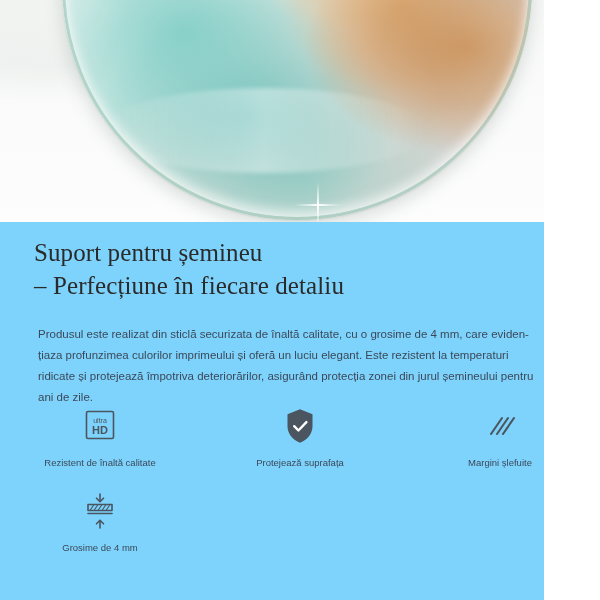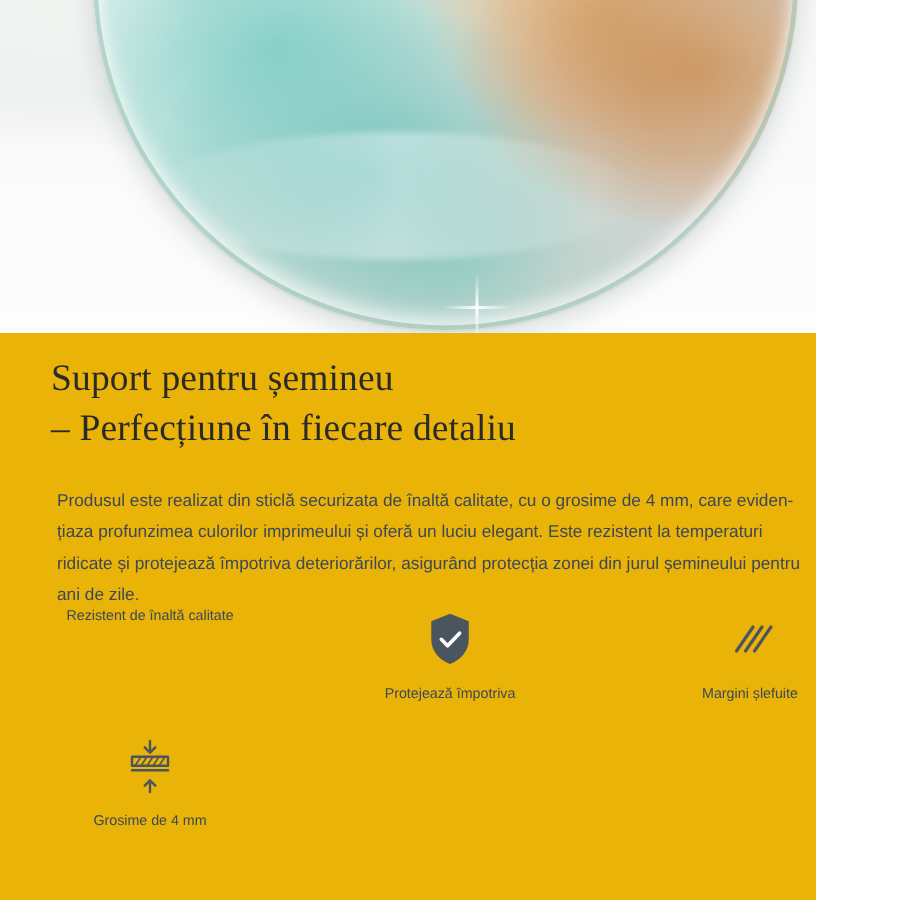--- a/index.html
+++ b/index.html
@@ -11,21 +11,21 @@
     height: 600px;
     overflow: hidden;
     background: #ffffff;
     font-family: "Liberation Sans", sans-serif;
     -webkit-font-smoothing: antialiased;
   }
   .page {
     position: relative;
     width: 544px;
     height: 600px;
-    background: #eab308;
+    background: #7dd3fc;
     overflow: hidden;
   }
 
   
   .hero {
     position: absolute;
     left: 0;
     top: 0;
     width: 600px;
     height: 222px;
@@ -200,31 +200,38 @@
       <span>Suport pentru șemineu</span>
       <span class="l2">– Perfecțiune în fiecare detaliu</span>
     </h1>
     <p class="paragraph">Produsul este realizat din sticlă securizata de înaltă calitate, cu o grosime de 4 mm, care eviden-țiaza profunzimea culorilor imprimeului și oferă un luciu elegant. Este rezistent la temperaturi ridicate și protejează împotriva deteriorărilor, asigurând protecția zonei din jurul șemineului pentru ani de zile.</p>
   </div>
 
   <div class="features">
 
 
     <div class="feature">
+      <span class="feature-icon">
+        <svg width="40" height="36" viewBox="0 0 40 36">
+          <rect x="6.5" y="3.5" width="27" height="27" rx="1.5" fill="none" stroke="#4a5560" stroke-width="1.6"></rect>
+          <text x="20" y="15" font-family="Liberation Sans, sans-serif" font-size="7" fill="#4a5560" text-anchor="middle">ultra</text>
+          <text x="20" y="26" font-family="Liberation Sans, sans-serif" font-size="11" font-weight="bold" fill="#4a5560" text-anchor="middle">HD</text>
+        </svg>
+      </span>
       <span class="feature-label">Rezistent de înaltă calitate</span>
     </div>
 
     <div class="feature">
       <span class="feature-icon">
         <svg width="36" height="40" viewBox="0 0 36 40">
           <path d="M18 3.2 5.5 8.2v12.1c0 7.4 5.2 13.6 12.5 16.4 7.3-2.8 12.5-9 12.5-16.4V8.2L18 3.2z" fill="#4a5560"></path>
           <path d="m12.2 20.2 4.2 4.3 8-8.4" fill="none" stroke="#ffffff" stroke-width="2.4" stroke-linecap="round" stroke-linejoin="round"></path>
         </svg>
       </span>
-      <span class="feature-label">Protejează împotriva</span>
+      <span class="feature-label">Protejează suprafața</span>
     </div>
 
 
     <div class="feature">
       <span class="feature-icon">
         <svg width="40" height="34" viewBox="0 0 40 34">
           <g stroke="#4a5560" stroke-width="2.1" stroke-linecap="round">
             <path d="M11 25 22 9"></path>
             <path d="M17 25 28 9"></path>
             <path d="M23 25 34 9"></path>

